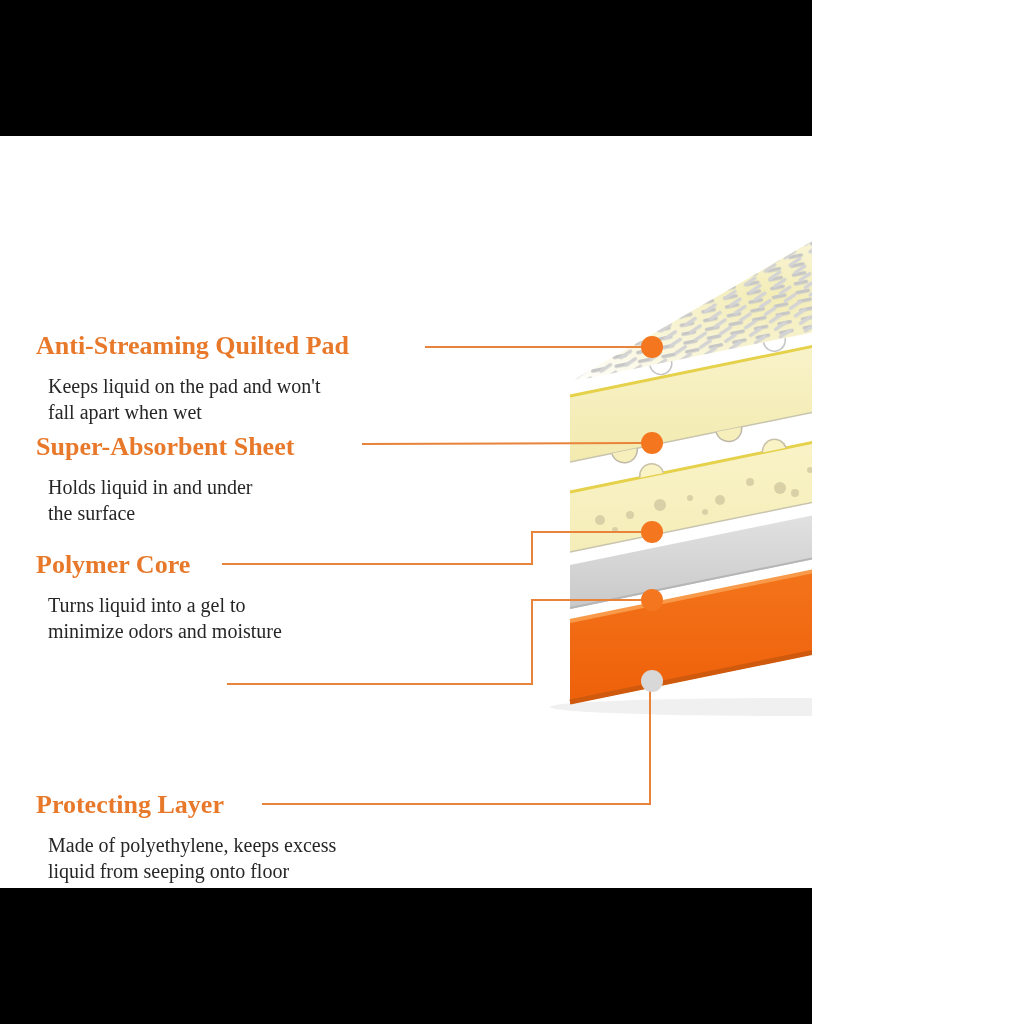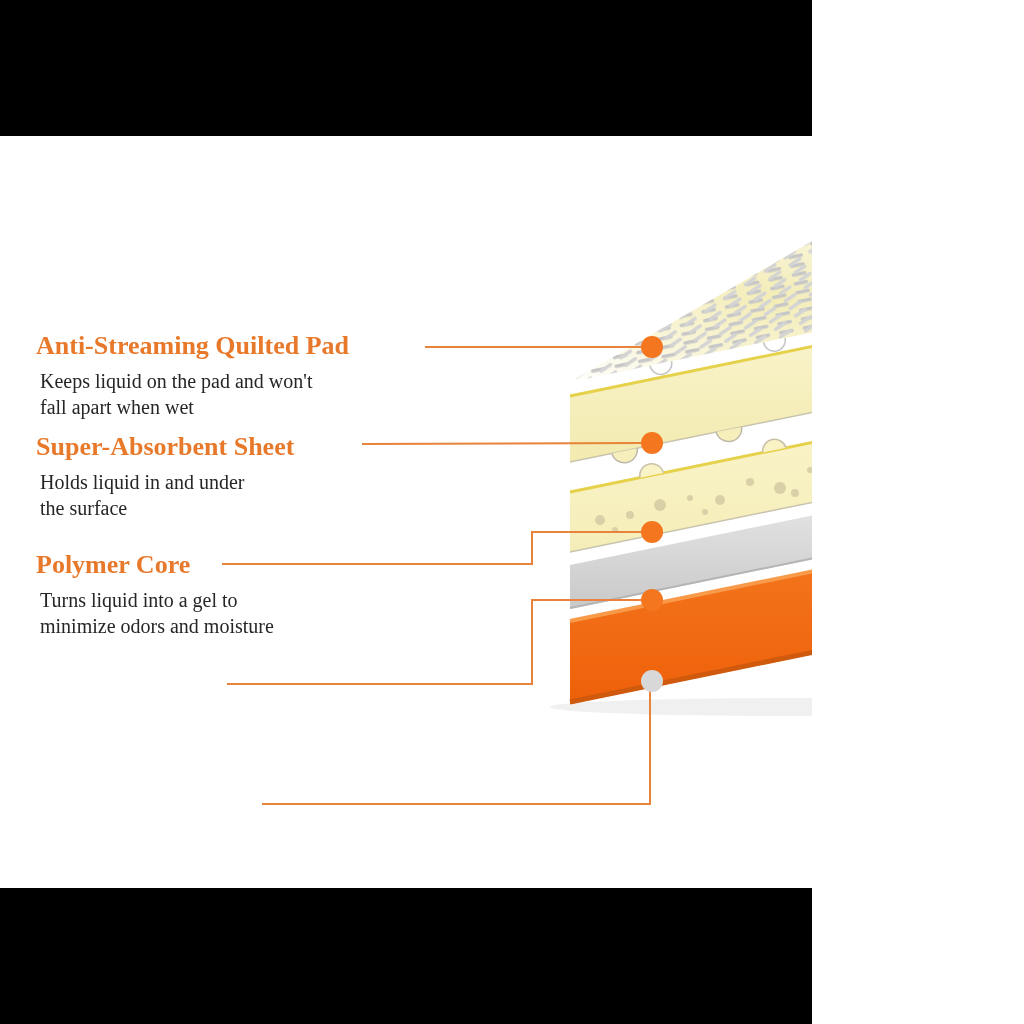--- a/index.html
+++ b/index.html
@@ -11,21 +11,21 @@
   .bar.top{top:0;height:136px;}
   .bar.bottom{top:888px;height:136px;}
   .art{position:absolute;left:0;top:0;width:1024px;height:1024px;}
   .labels{position:absolute;left:0;top:0;width:1024px;height:1024px;pointer-events:none;}
   .label{position:absolute;left:36px;width:400px;}
   .label h2{
     margin:0 0 7px 0;font-size:26px;line-height:30px;font-weight:600;
     color:#E8792B;letter-spacing:0;
   }
   .label p{
-    margin:4px;font-size:20px;line-height:26px;color:#262626;white-space:pre-line;
+    margin:12px;font-size:20px;line-height:26px;color:#262626;white-space:pre-line;
   }
 </style>
 </head>
 <body>
 
 <div class="stage">
 
   <svg class="art" viewBox="0 0 1024 1024" xmlns="http://www.w3.org/2000/svg">
     <defs>
       <pattern id="meshA" width="24" height="9" patternUnits="userSpaceOnUse" patternTransform="rotate(-11.5)">
@@ -155,17 +155,22 @@
       <p>Holds liquid in and under
 the surface</p>
     </div>
     <div class="label" style="top:550px">
       <h2>Polymer Core</h2>
       <p>Turns liquid into a gel to
 minimize odors and moisture</p>
     </div>
     <div class="label" style="top:670px">
     </div>
+    <div class="label" style="top:790px">
+      <h2>Protecting Layer</h2>
+      <p>Made of polyethylene, keeps excess
+liquid from seeping onto floor</p>
+    </div>
   </div>
 
   <div class="bar top"></div>
   <div class="bar bottom"></div>
 </div>
 
 </body></html>

